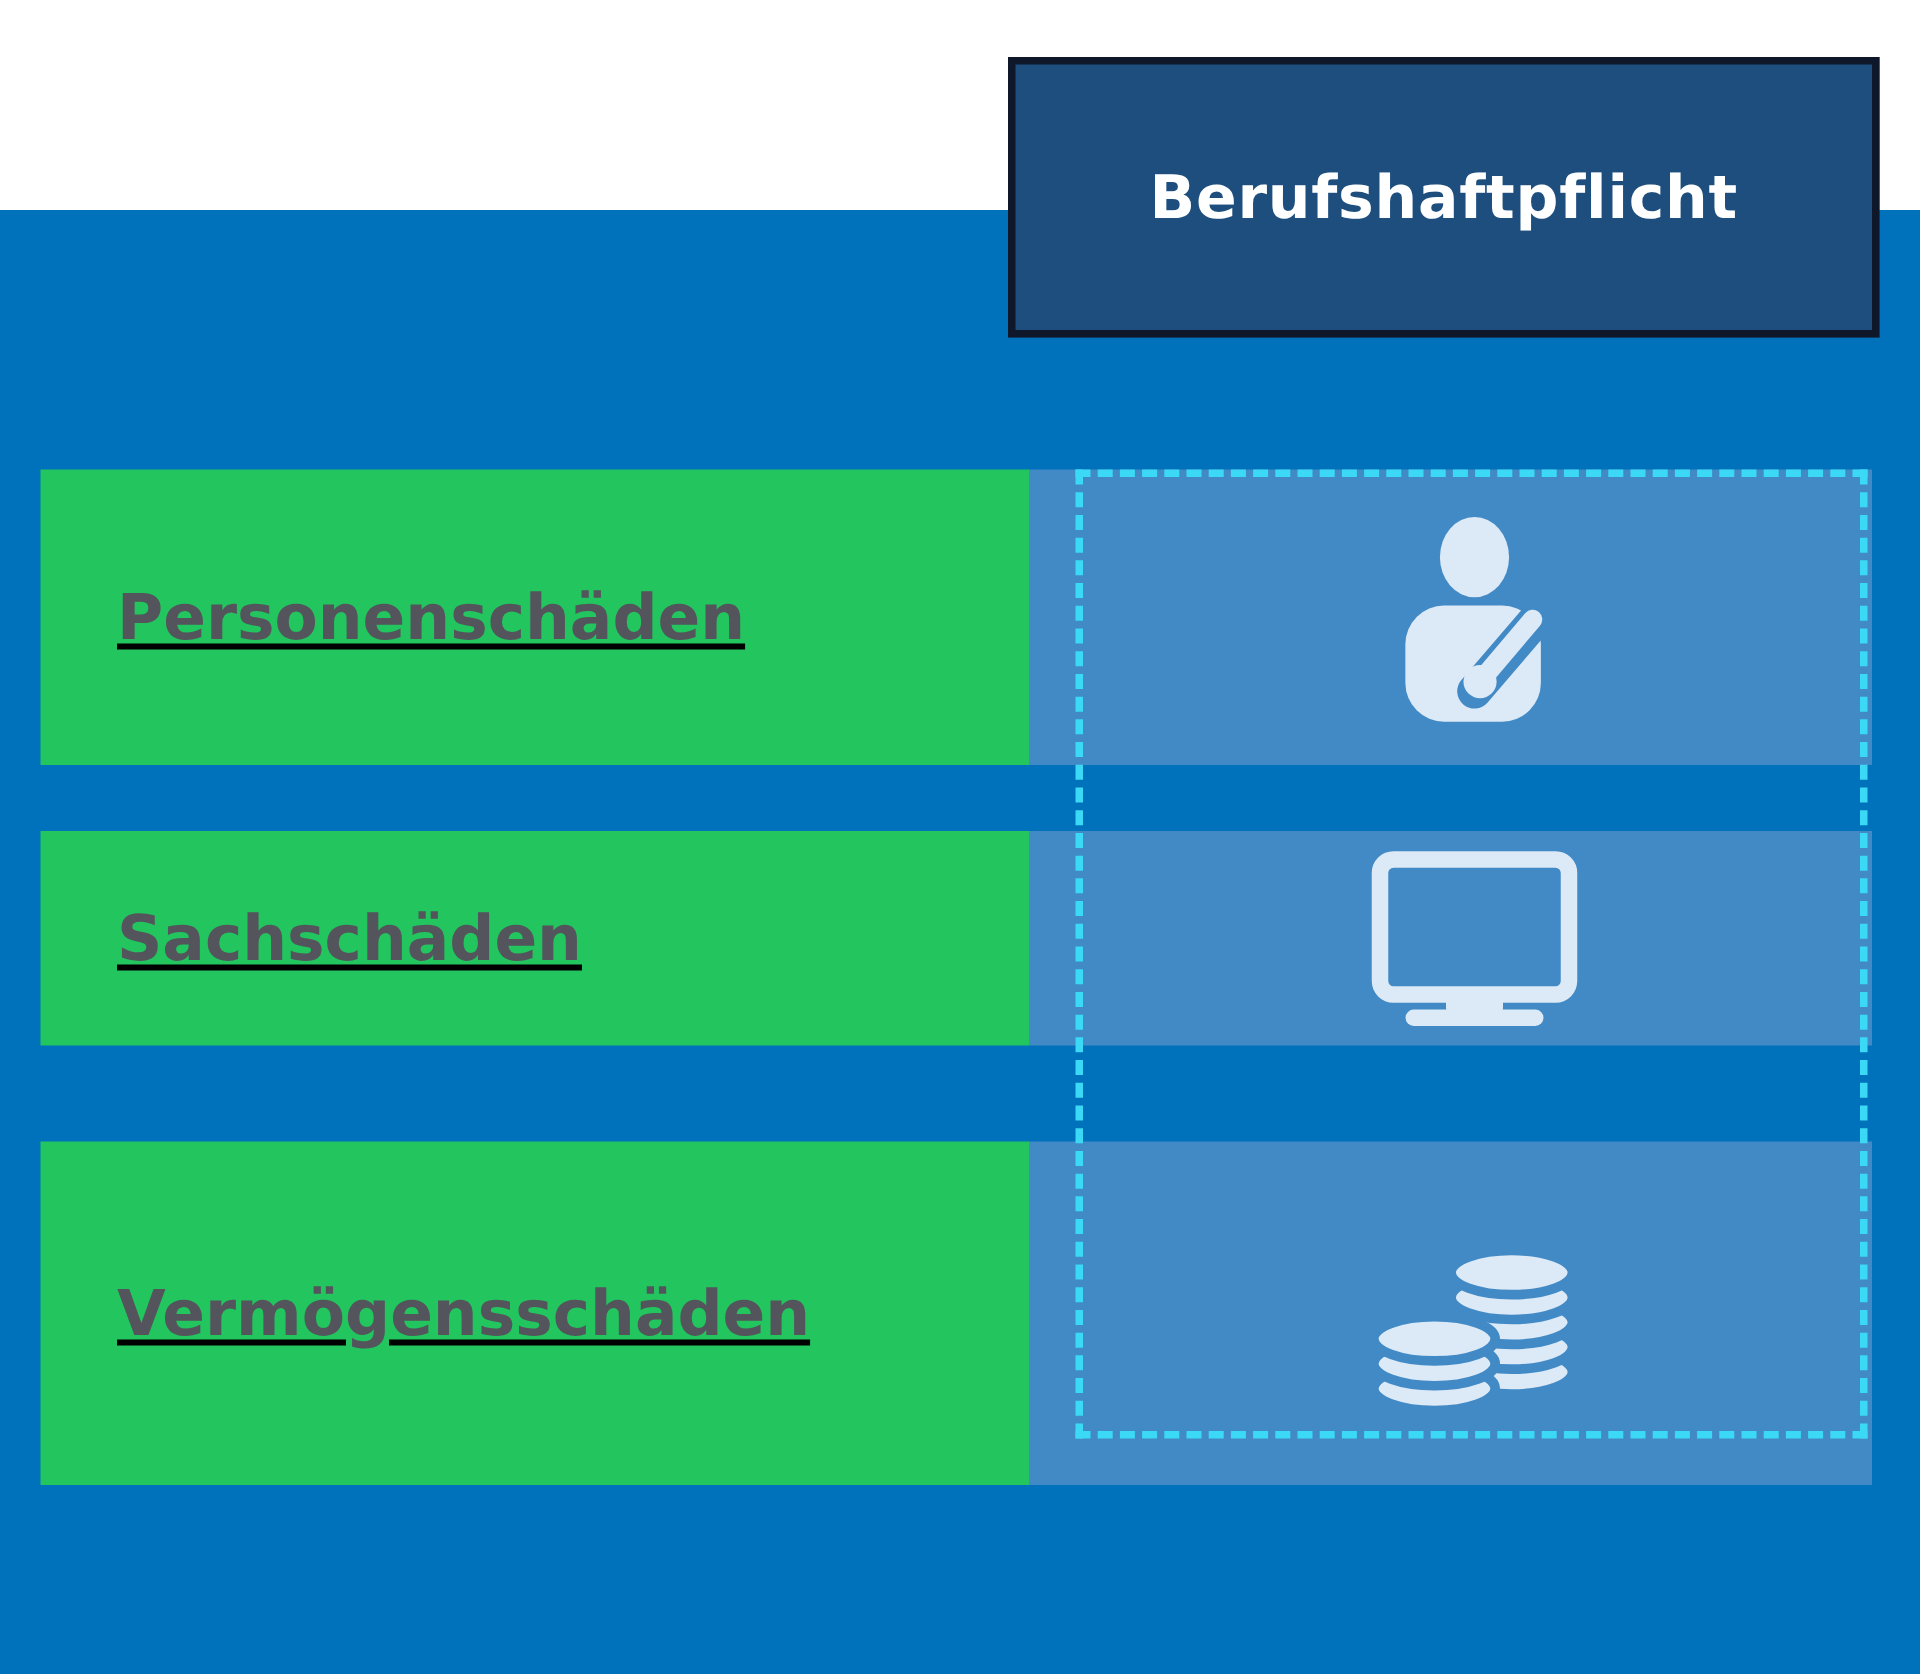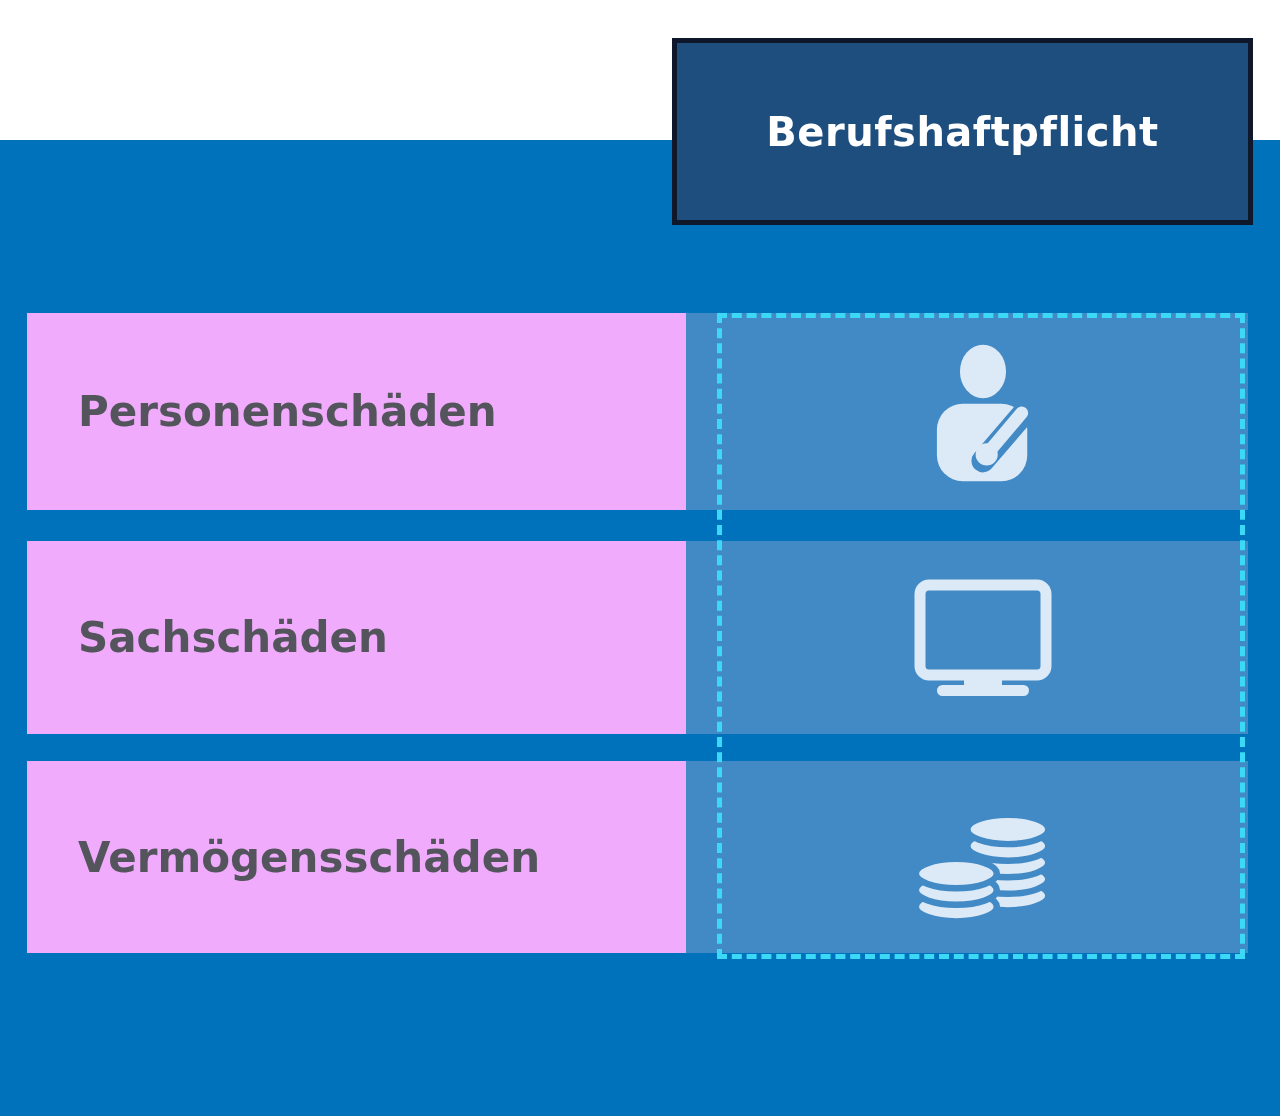--- a/index.html
+++ b/index.html
@@ -30,33 +30,34 @@
   .header-box .title {
     color:#ffffff;
     font-size:40px;
     font-weight:bold;
     letter-spacing:0.5px;
   }
 
   
   .label-row {
     position:absolute; left:27px; width:659px;
-    background:#f0abfc;
+    background:#22c55e;
     display:flex; align-items:center;
     padding-left:51px;
     box-sizing:border-box;
+    text-decoration:underline;
   }
   .label-row .label {
     color:#54555c;
     font-size:42px;
     font-weight:bold;
   }
   .row-pos-1 { top:313px; height:197px; }
-  .row-pos-2 { top:541px; height:193px;text-align:right; }
-  .row-pos-3 { top:761px; height:192px; }
+  .row-pos-2 { top:554px; height:143px;text-align:right; }
+  .row-pos-3 { top:761px; height:229px; }
 
   
   .icon-row {
     position:absolute; left:686px; width:562px;
     background:#428ac6;
     display:flex; align-items:center; justify-content:center;
     padding-left:31px;
     box-sizing:border-box;
   }
 

